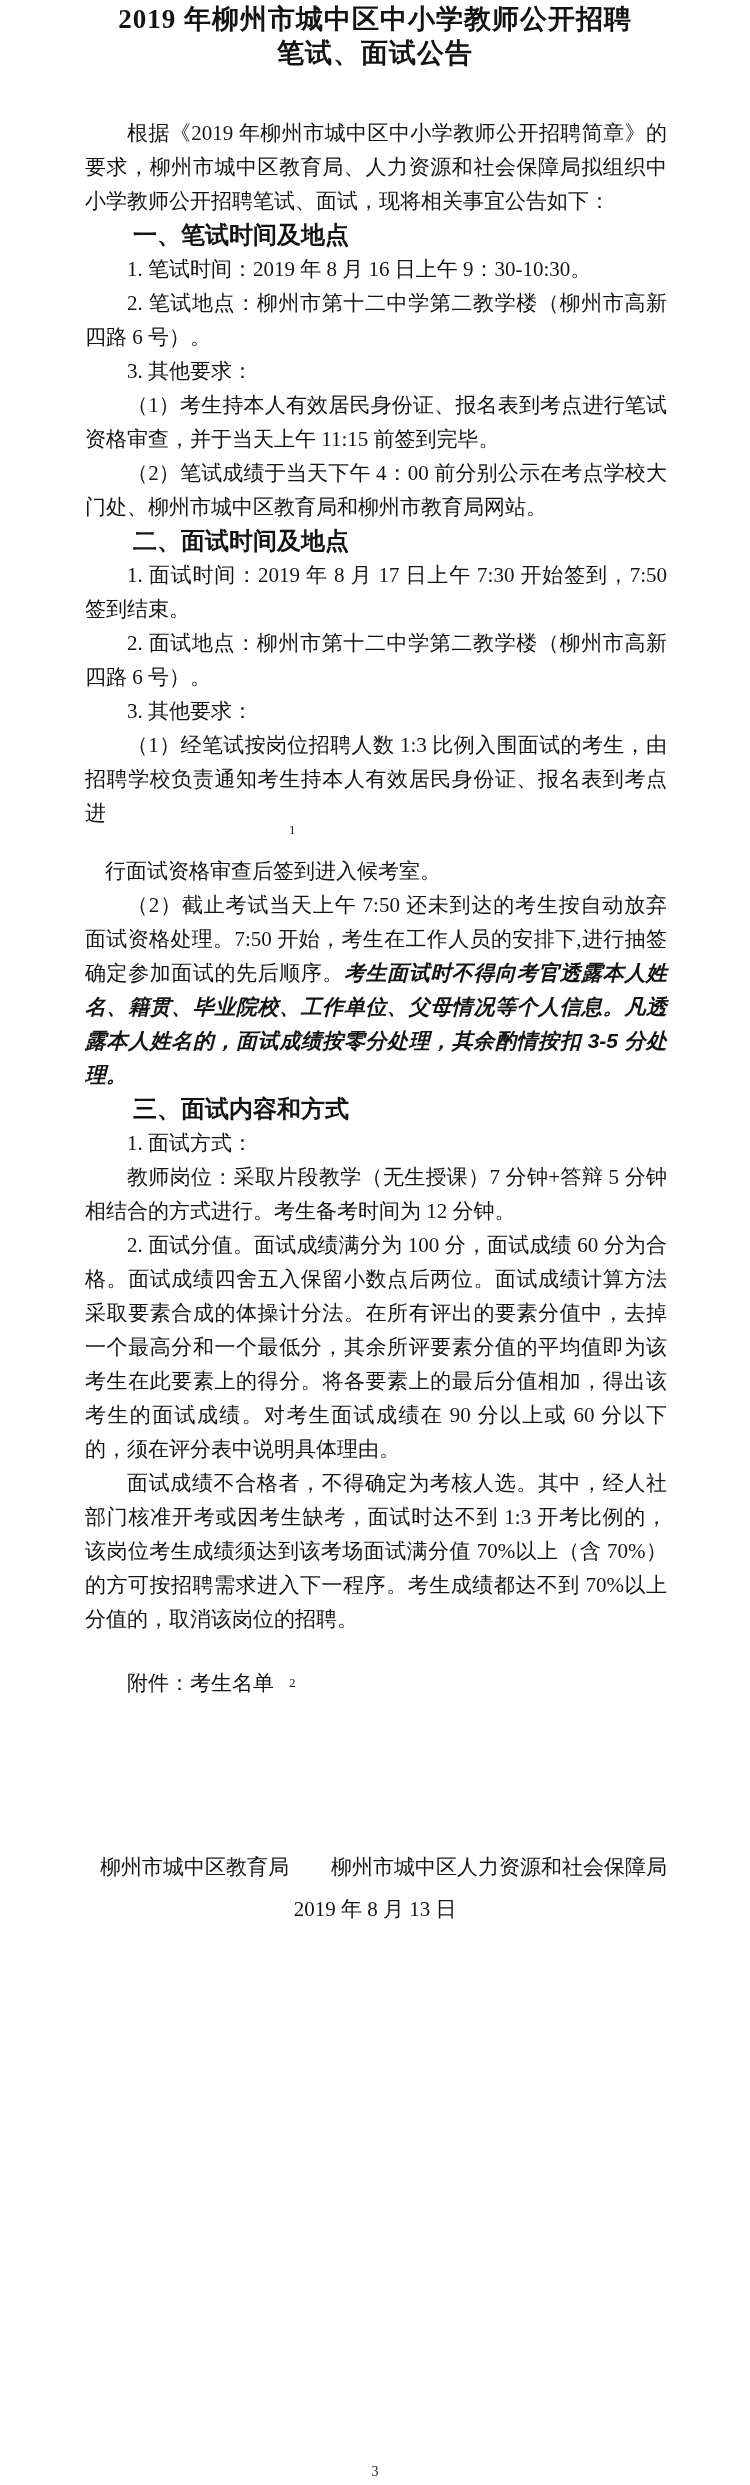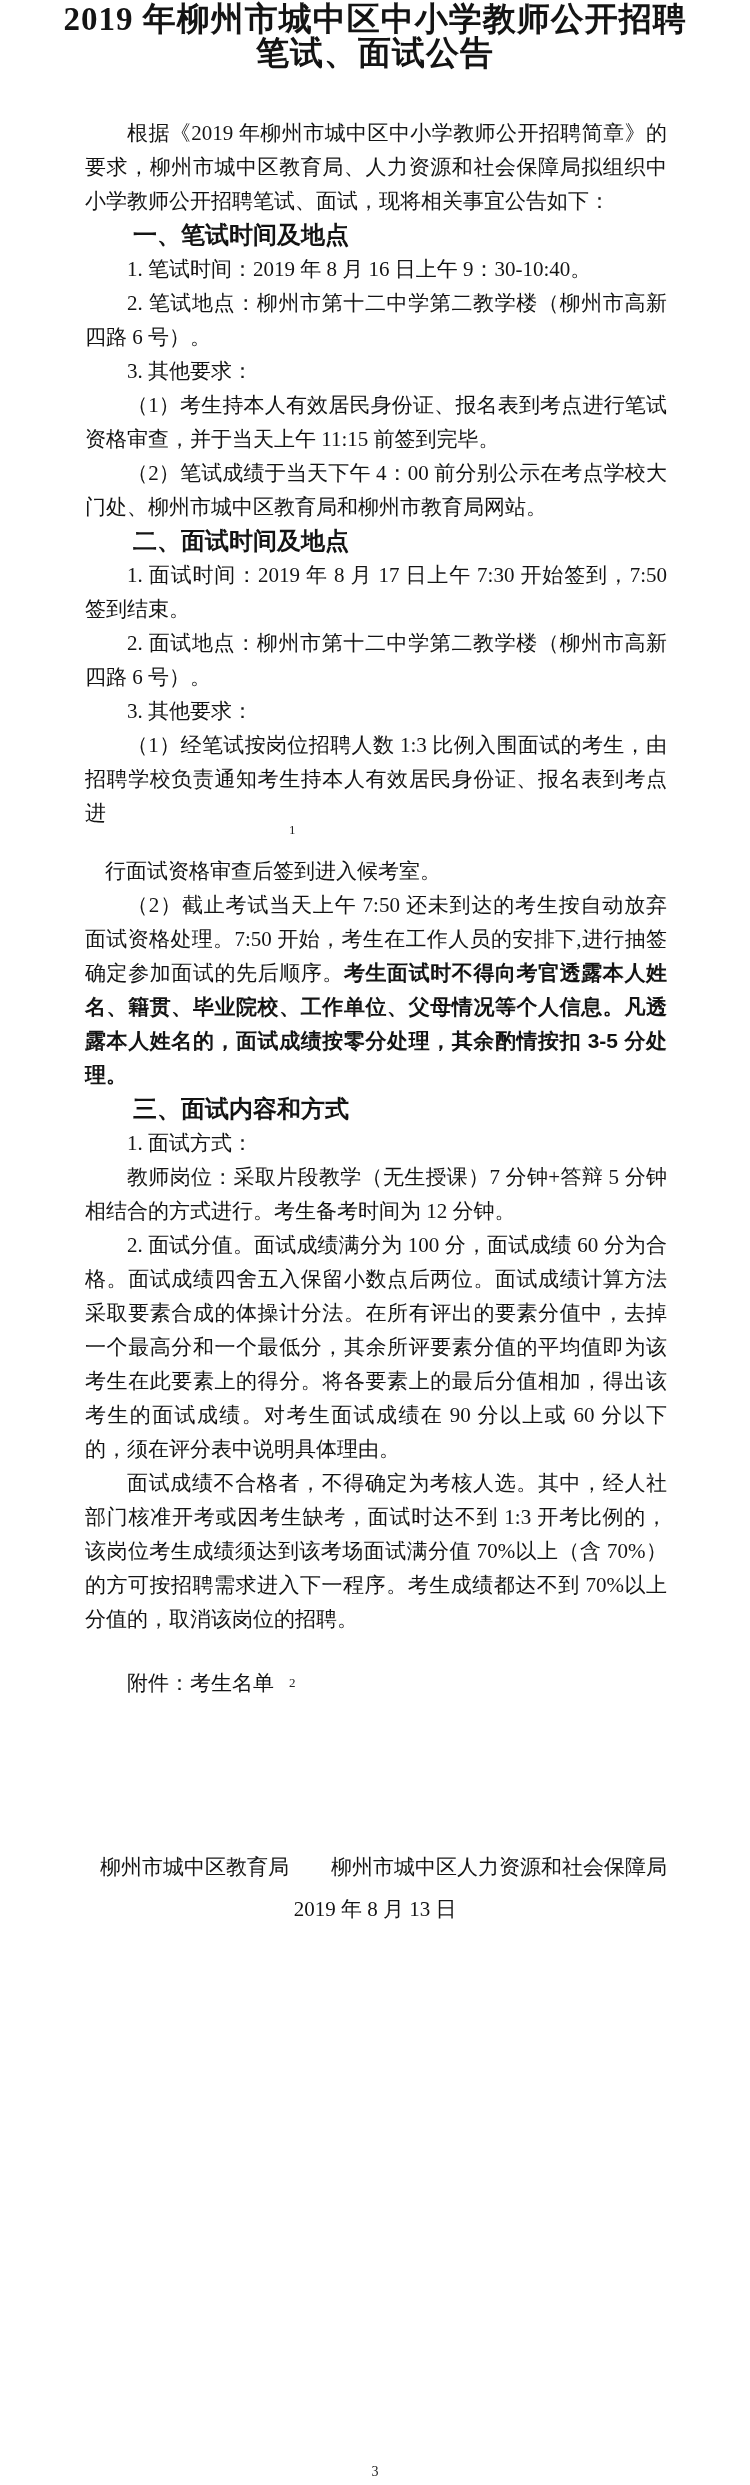--- a/index.html
+++ b/index.html
@@ -11,21 +11,21 @@
     background: #ffffff;
     color: #141414;
     font-family: "Liberation Serif", "DejaVu Serif", serif;
     overflow: hidden;
   }
   .title {
     position: absolute;
     top: 2px; left: 0; right: 0;
     margin: 0;
     text-align: center;
-    font-size: 33px;
+    font-size: 27px;
     font-weight: bold;
     line-height: 34px;
     letter-spacing: 1px;
   }
   .title-line { display: block; }
   .doc-body {
     position: absolute;
     top: 116px;
     left: 85px;
     width: 582px;
@@ -42,20 +42,21 @@
     font-size: 24px;
     line-height: 34px;
     font-weight: bold;
     font-family: "Liberation Sans", "DejaVu Sans", sans-serif;
   }
   .pagebreak-gap { margin-top: 24px; margin-left: 20px; }
   .attachment { margin-top: 30px; }
   strong.bold-run {
     font-weight: bold;
     font-family: "Liberation Sans", "DejaVu Sans", sans-serif;
+    font-style: italic;
   }
   .sup-mark {
     position: absolute;
     font-size: 13px;
     line-height: 13px;
     color: #222;
   }
   .sup-1 { left: 289px; top: 823px; }
   .sup-2 { left: 289px; top: 1676px; }
   .signature {
@@ -88,21 +89,21 @@
 
   <h1 class="title">
     <span class="title-line">2019 年柳州市城中区中小学教师公开招聘</span>
     <span class="title-line">笔试、面试公告</span>
   </h1>
 
   <div class="doc-body">
     <p class="para">根据《2019 年柳州市城中区中小学教师公开招聘简章》的要求，柳州市城中区教育局、人力资源和社会保障局拟组织中小学教师公开招聘笔试、面试，现将相关事宜公告如下：</p>
 
     <h2 class="heading">一、笔试时间及地点</h2>
-    <p class="para">1. 笔试时间：2019 年 8 月 16 日上午 9：30-10:40。</p>
+    <p class="para">1. 笔试时间：2019 年 8 月 16 日上午 9：30-10:30。</p>
     <p class="para">2. 笔试地点：柳州市第十二中学第二教学楼（柳州市高新四路 6 号）。</p>
     <p class="para">3. 其他要求：</p>
     <p class="para">（1）考生持本人有效居民身份证、报名表到考点进行笔试资格审查，并于当天上午 11:15 前签到完毕。</p>
     <p class="para">（2）笔试成绩于当天下午 4：00 前分别公示在考点学校大门处、柳州市城中区教育局和柳州市教育局网站。</p>
 
     <h2 class="heading">二、面试时间及地点</h2>
     <p class="para">1. 面试时间：2019 年 8 月 17 日上午 7:30 开始签到，7:50 签到结束。</p>
     <p class="para">2. 面试地点：柳州市第十二中学第二教学楼（柳州市高新四路 6 号）。</p>
     <p class="para">3. 其他要求：</p>
     <p class="para">（1）经笔试按岗位招聘人数 1:3 比例入围面试的考生，由招聘学校负责通知考生持本人有效居民身份证、报名表到考点进</p>

